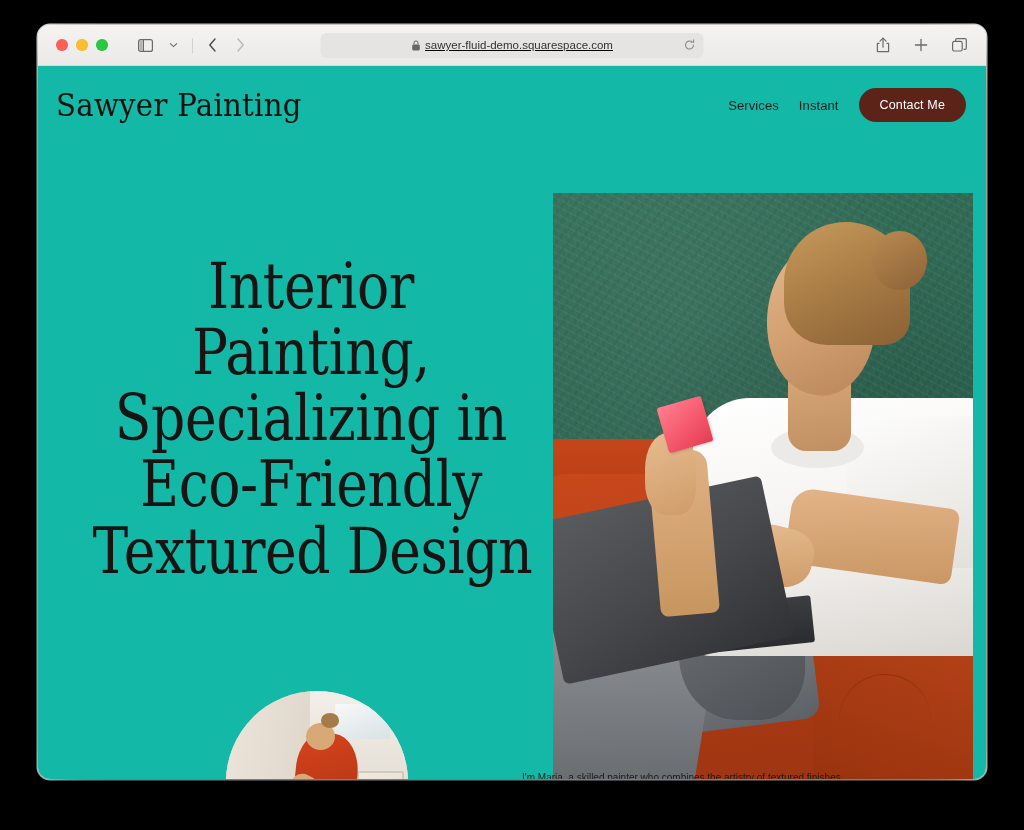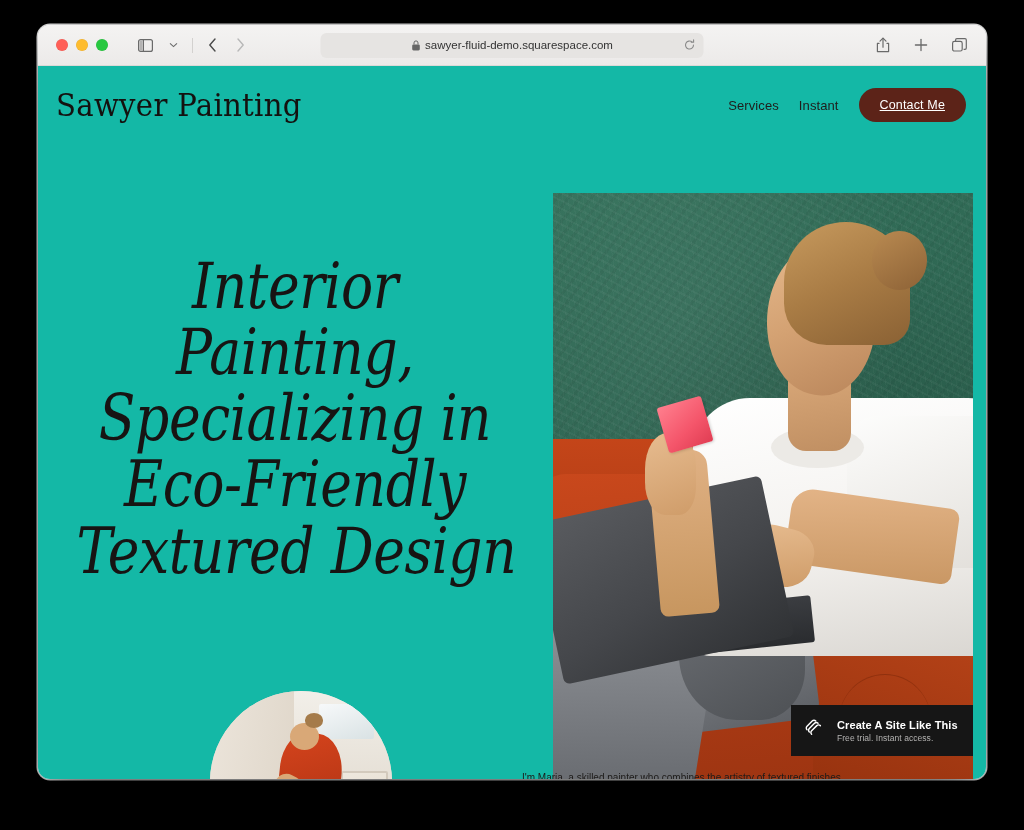--- a/index.html
+++ b/index.html
@@ -60,20 +60,21 @@
   .tb-btn.dim { color: #b8b8b8; }
   .divider-v {
     width: 1px; height: 15px; background: #d3d1cf; margin: 0 4px;
   }
 
   .url-wrap {
     position: absolute;
     left: 50%;
     transform: translateX(-50%);
     width: 383px;
+    text-decoration: underline;
   }
   .url-bar {
     height: 25px;
     background: #e6e4e2;
     border-radius: 6px;
     display: flex;
     align-items: center;
     justify-content: center;
     position: relative;
     font-size: 11.5px;
@@ -141,31 +142,29 @@
   .cta-btn {
     background: #5c2318;
     color: #ffffff;
     font-size: 12.5px;
     padding: 10px 21px;
     border-radius: 24px;
     border: none;
     letter-spacing: 0.15px;
     white-space: nowrap;
     cursor: pointer;
-    text-decoration: underline;
   }
 
   
   .hero-left {
     position: absolute;
-    left: 0;
+    left: 16px;
     top: 78px;
     width: 514px;
     height: 635px;
-    font-style: italic;
   }
 
   .headline {
     position: absolute;
     top: 110px;
     left: 0;
     width: 514px;
     text-align: center;
     font-family: "DejaVu Serif", "Liberation Serif", serif;
     font-size: 63px;
@@ -523,28 +522,15 @@
       <div class="arm-up"></div>
       <div class="hand"></div>
       <div class="swatch"></div>
       <div class="head"></div>
       <div class="hair"></div>
       <div class="bun"></div>
     </div>
 
     <div class="caption">I'm Maria, a skilled painter who combines the artistry of textured finishes</div>
 
-    <div class="promo">
-      <span>
-        <svg width="23" height="23" viewBox="0 0 24 24" fill="none" stroke="#ffffff" stroke-width="1.5" stroke-linecap="round">
-          <path d="M4.2 13.3 a2.6 2.6 0 0 1 0 -3.7 l5.4 -5.4 a2.6 2.6 0 0 1 3.7 0"></path>
-          <path d="M6.6 15.7 a2.6 2.6 0 0 1 0 -3.7 l5.4 -5.4 a2.6 2.6 0 0 1 3.7 0"></path>
-          <path d="M9 18.1 a2.6 2.6 0 0 1 0 -3.7 l5.4 -5.4 a2.6 2.6 0 0 1 3.7 0"></path>
-        </svg>
-      </span>
-      <div class="promo-text">
-        <span class="promo-title">Create A Site Like This</span>
-        <span class="promo-sub">Free trial. Instant access.</span>
-      </div>
-    </div>
 
   </div>
 </div>
 
 </body></html>

